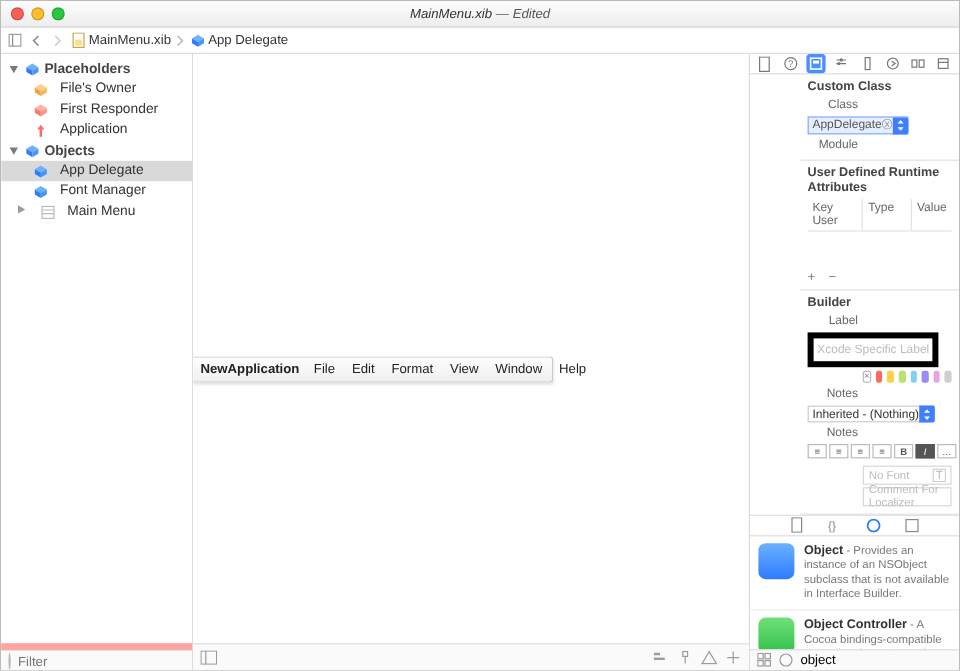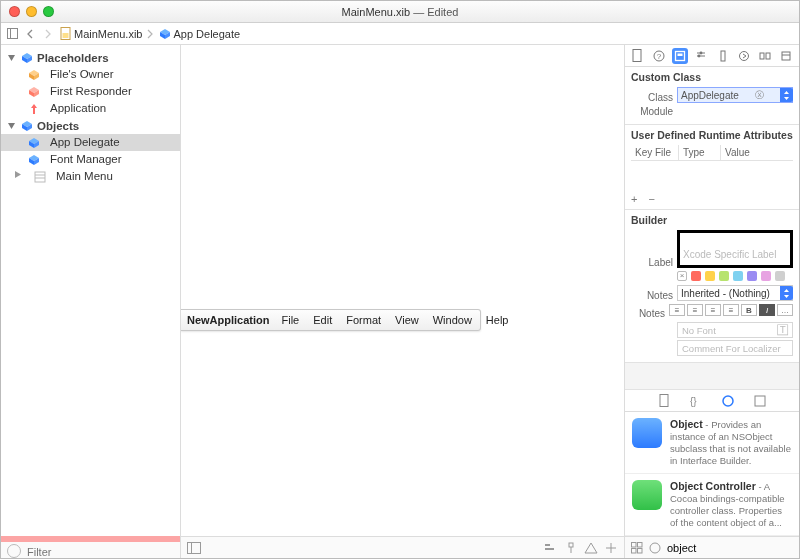--- a/index.html
+++ b/index.html
@@ -4,68 +4,68 @@
 <style>
 * { box-sizing: border-box; margin: 0; padding: 0; font-family: -apple-system, "Helvetica Neue", Arial, sans-serif; }
 html, body { width: 800px; height: 559px; overflow: hidden; background: #ececec; }
 .window { width: 800px; height: 559px; display: flex; flex-direction: column; border: 1px solid #bbb; background: #fff; }
 
 
 .titlebar { height: 22px; background: linear-gradient(#fdfdfd,#ededed); border-bottom: 1px solid #d0d0d0; display: flex; align-items: center; position: relative; }
 .traffic { display: flex; gap: 6px; margin-left: 8px; }
 .traffic .dot { width: 11px; height: 11px; border-radius: 50%; border: 0.5px solid rgba(0,0,0,.2); }
 .dot.red { background:#ff5f57; } .dot.yellow{background:#ffbd2e;} .dot.green{background:#28c940;}
-.titlebar .title { position:absolute; left:0; right:0; text-align:center; font-size:11px; color:#555; pointer-events:none;}
+.titlebar .title { position:absolute; left:0; right:0; text-align:center; font-size:11px; color:#555; pointer-events:none;font-style:italic;}
 .titlebar .title .file { color:#333; }
 
 
 .jumpbar { height: 22px; background:#fff; border-bottom:1px solid #dcdcdc; display:flex; align-items:center; font-size:11px; color:#333; padding:0 4px; gap:4px;}
 .jumpbar .navbtn { width:14px; height:14px; display:inline-flex; align-items:center; justify-content:center; color:#888; }
 .jumpbar .sep { color:#bbb; margin:0 1px; user-select:none;}
 .jumpbar .ico { width:13px; height:13px; display:inline-flex; align-items:center; justify-content:center; margin-right:2px;}
 .jumpbar .seg { display:flex; align-items:center; }
 
 
 .cols { flex:1; display:flex; min-height:0; }
 
 
-.outline { width:180px; border-right:1px solid #dcdcdc; display:flex; flex-direction:column; background:#fff;}
+.outline { width:160px; border-right:1px solid #dcdcdc; display:flex; flex-direction:column; background:#fff;}
 .outline .tree { flex:1; overflow:auto; font-size:11.5px; padding-top:4px;}
 .grp { display:flex; align-items:center; padding:2px 6px; color:#444; font-weight:600; gap:4px;}
 .grp .tri { width:9px; height:9px; }
 .item { display:flex; align-items:flex-start; padding:2px 6px 2px 26px; gap:10px; color:#333;}
 .item.sel { background:#d9d9d9; }
 .icon { width:13px;height:13px; display:inline-flex; align-items:center; justify-content:center; flex:0 0 13px;}
 .outline-footer { height:22px; border-top:6px solid #fca5a5; display:flex; align-items:flex-end; padding:0 6px; gap:6px;background:#fafafa}
 .outline-footer input { flex:1; border:none; font-size:11px; outline:none; background:transparent; color:#666;}
 .circle-btn { width:14px;height:14px;border:1px solid #bbb;border-radius:50%; }
 
 
 .canvas { flex:1; position:relative; background:#fff; border-right:1px solid #dcdcdc; display:flex; flex-direction:column;}
 .canvas-body { flex:1; position:relative; overflow:hidden;}
-.menu-snippet { position:absolute; top:264px; left:0; width:300px; height:22px; background:linear-gradient(#fdfdfd,#efefef); border:1px solid #c8c8c8; border-left:none; border-radius:0 3px 3px 0; display:flex; align-items:center; box-shadow:0 1px 2px rgba(0,0,0,.1); font-size:11px;}
+.menu-snippet { position:absolute; top:252px; left:0; width:300px; height:22px; background:linear-gradient(#fdfdfd,#efefef); border:1px solid #c8c8c8; border-left:none; border-radius:0 3px 3px 0; display:flex; align-items:center; box-shadow:0 1px 2px rgba(0,0,0,.1); font-size:11px;}
 .menu-snippet span.first { font-weight:600; margin-left:6px; margin-right:12px; color:#222;}
 .menu-snippet span.mi { margin-right:14px; color:#222;}
 .canvas-footer { height:22px; border-top:1px solid #dcdcdc; background:#fafafa; display:flex; align-items:center; justify-content:space-between; padding:0 6px;}
 .canvas-footer svg{display:block}
 .canvas-footer .ftr-group { display:flex; gap:6px; align-items:center;}
 
 
 .inspector { width:174px; background:#fff; display:flex; flex-direction:column; }
 .insp-tabs { height:22px; border-bottom:1px solid #dcdcdc; display:flex; align-items:center; justify-content:space-around; padding:0 2px;}
 .insp-tabs .tab { width:16px;height:16px;display:flex;align-items:center;justify-content:center;color:#777; border-radius:3px;}
 .insp-tabs .tab.active { background:#4a90ff; color:#fff;}
-.section { border-bottom:1px solid #e2e2e2; padding:4px 6px; font-size:10px; color:#555;}
+.section { border-bottom:1px solid #e2e2e2; padding:4px 6px; font-size:10px; color:#555;margin-left:42px;}
 .section h4 { font-size:10.5px; font-weight:600; color:#444; margin-bottom:4px;}
-.formrow { display:flex; align-items:flex-end; margin-bottom:3px; gap:4px;}
+.formrow { display:flex; align-items:flex-start; margin-bottom:3px; gap:4px;flex-direction:column;}
 .formrow label { width:42px; text-align:right; font-size:10px; color:#666;}
 .sel-input { flex:1; height:16px; border:1px solid #8aa8ff; background:#e6efff; font-size:10px; padding:0 3px; position:relative; display:flex; align-items:center; justify-content:space-between;}
 .sel-cap { width:13px;height:14px;background:#3d7fff; border-radius:0 2px 2px 0; display:flex;align-items:center;justify-content:center;margin:-1px -4px -1px 0;}
 .sel-input.plain { border-color:#ccc; background:#fff; color:#bbb;}
-.txt-input { flex:1; height:16px; border:3px solid #000000; font-size:10px; padding:16px 3px; color:#444;}
+.txt-input { flex:1; height:16px; border:5px solid #000000; font-size:10px; padding:4px 3px; color:#444;}
 .txt-input.placeholder { color:#bbb; }
 .tbl-head { display:flex; font-size:10px; color:#666; border-bottom:1px solid #e2e2e2;}
 .tbl-head span { padding:2px 4px; border-right:1px solid #e2e2e2;}
 .tbl-body { height:32px;}
 .plus-minus { font-size:11px; color:#777; letter-spacing:4px; }
 .colordots { display:flex; gap:4px; margin:2px 0 4px 46px;}
 .colordots span{width:10px;height:10px;border-radius:2px;}
 .notes-chips { display:flex; gap:2px; margin-left:46px; margin-bottom:3px;}
 .notes-chips .chip{width:16px;height:12px;border:1px solid #bbb;font-size:8px;display:flex;align-items:center;justify-content:center;background:#fff;}
 .notes-chips .chip.active{background:#555;color:#fff;border-color:#555;}
@@ -366,21 +366,21 @@
           </div>
         </div>
         <div class="formrow">
           <label>Module</label>
         </div>
       </div>
 
       <div class="section">
         <h4>User Defined Runtime Attributes</h4>
         <div class="tbl-head">
-          <span style="width:48px">Key File</span>
+          <span style="width:48px">Key User</span>
           <span style="width:42px">Type</span>
           <span style="flex:1;border-right:none">Value</span>
         </div>
         <div class="tbl-body"></div>
         <div class="plus-minus">+ −</div>
       </div>
 
       <div class="section">
         <h4>Builder</h4>
         <div class="formrow">

